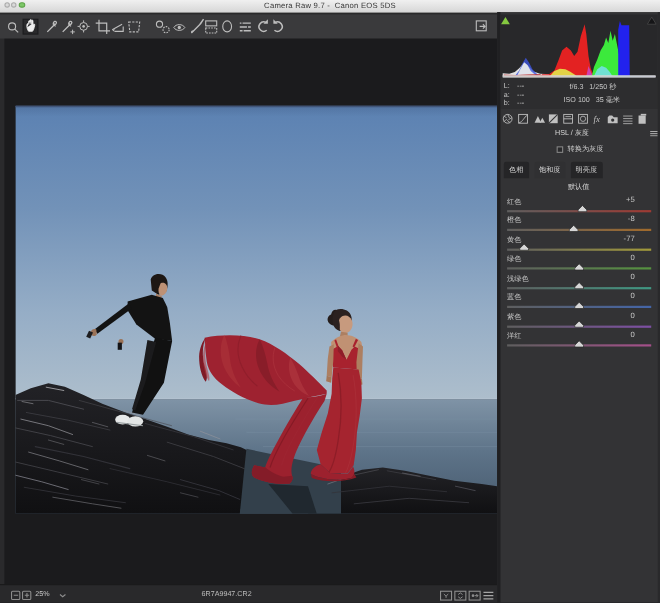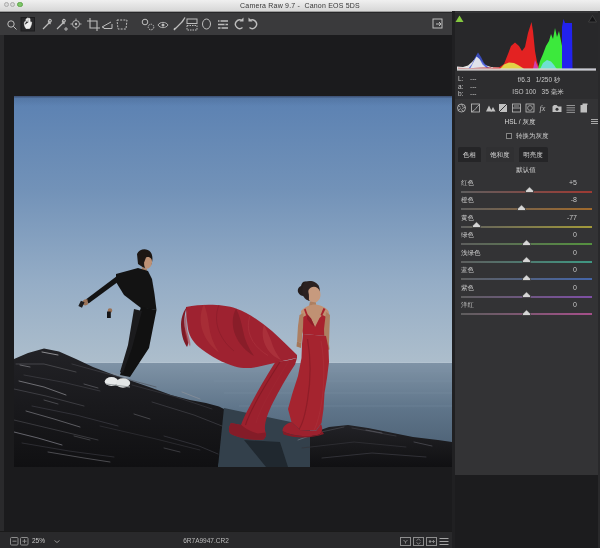--- a/index.html
+++ b/index.html
@@ -12,21 +12,21 @@
   .light{border-radius:50%;position:absolute;top:1.5px;width:5px;height:5px;box-sizing:border-box;}
   #title{width:100%;text-align:center;font-size:7px;line-height:12px;color:#363636;letter-spacing:0.2px;}
   
   #toolbar{left:0;top:12px;width:452px;height:22px;background:#3a3a3c;border-top:1px solid #272729;}
   #canvas{left:0;top:34px;width:452px;height:497px;background:#1b1b1d;}
   #leftstrip{left:0;top:34px;width:4px;height:497px;background:#2a2a2c;}
   
   #bottombar{left:0;top:531px;width:452px;height:17px;background:#29292b;border-top:1px solid #1a1a1a;
      font-size:6.5px;color:#c8c8c8;}
   
-  #panel{left:452px;top:11px;width:148px;height:464px;background:#333335;}
+  #panel{left:452px;top:11px;width:148px;height:537px;background:#333335;}
   .ptxt{color:#c8c8c8;font-size:6.5px;line-height:8px;position:absolute;}
   #photo{left:14px;top:96px;}
   .slider{position:absolute;left:9px;width:131px;height:8px;color:#c8c8c8;}
   .sl{position:absolute;left:0;font-size:6.5px;}
   .sv{position:absolute;right:15px;font-size:7px;}
   .track{position:absolute;left:9px;width:131px;height:2px;}
   .thumb{position:absolute;}
 </style>
 </head>
 <body>

